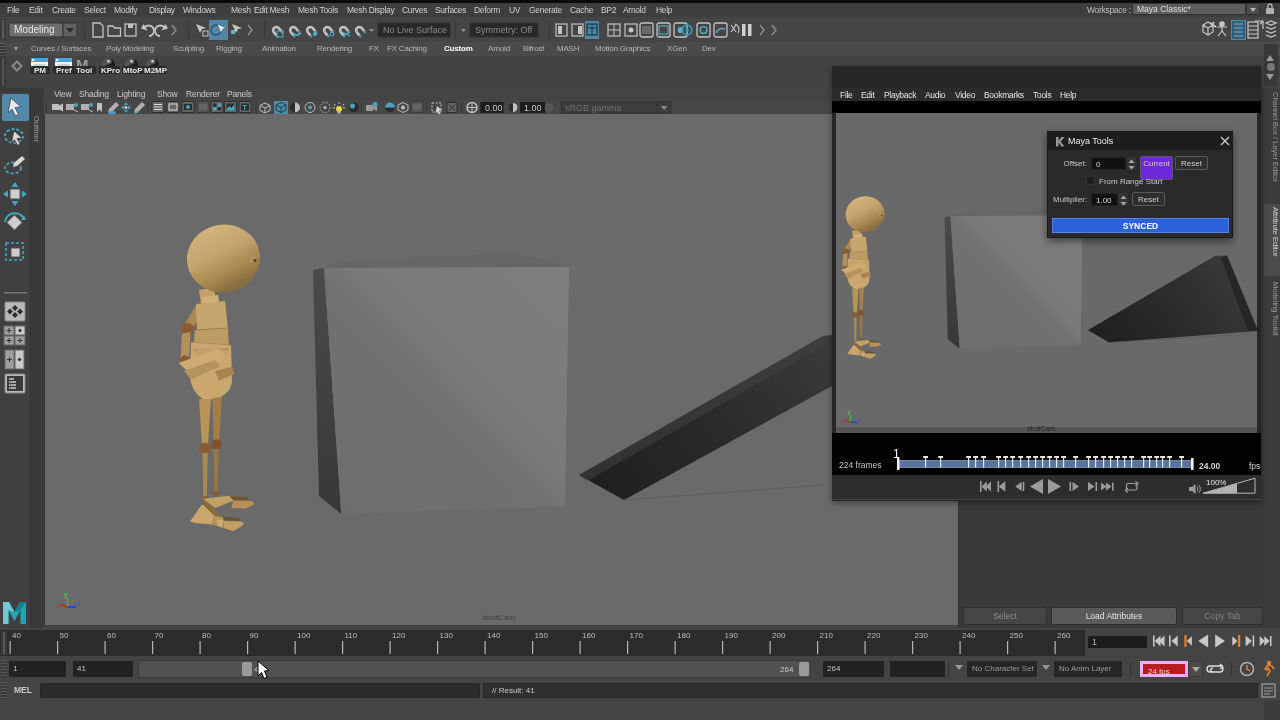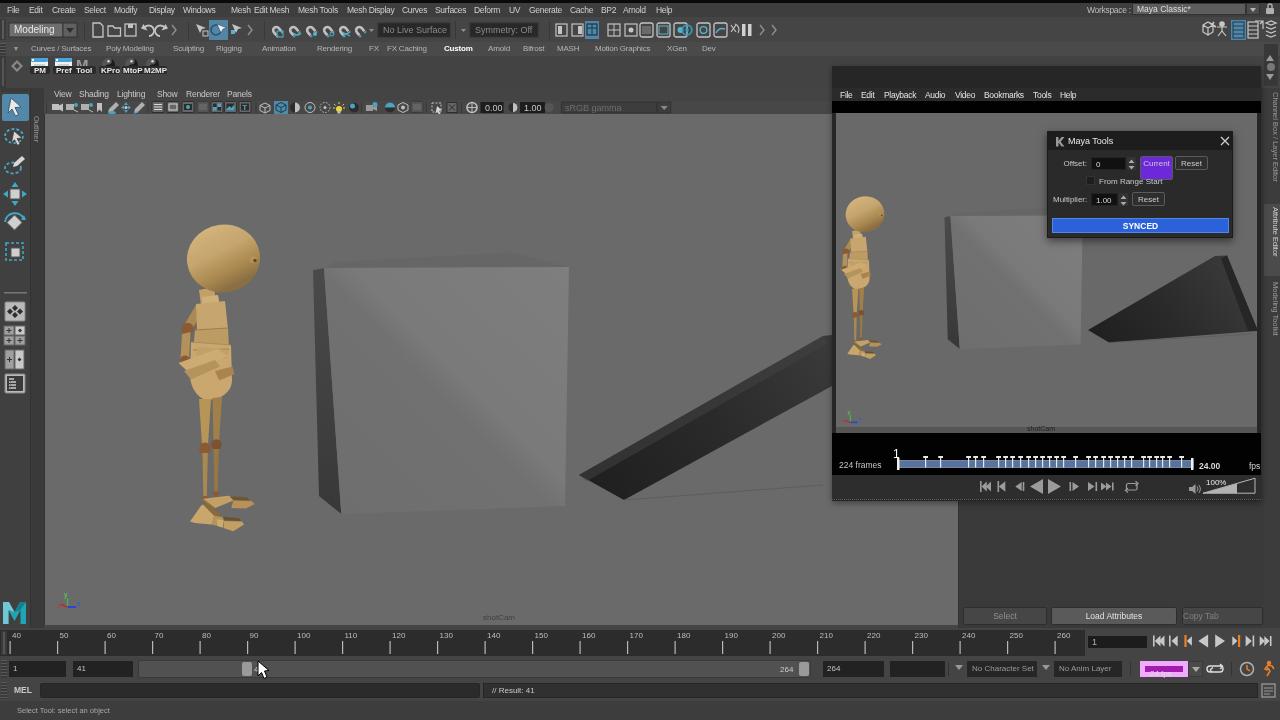--- a/index.html
+++ b/index.html
@@ -570,21 +570,21 @@
  <use href="#gchar"></use>
  <use href="#gaxis"></use>
  <text x="482" y="620" font-size="8" fill="#3f3f3f">shotCam</text>
 </svg>
 </div>
 <div class="abs" style="left:44px;top:625px;width:914px;height:3px;background:#444;"></div>
 
 <div class="abs" id="rightpanel" style="left:958px;top:88px;width:306px;height:540px;background:#3a3a3a;border-left:1px solid #333;">
  <div class="abs" style="left:4px;top:519px;width:84px;height:18px;background:#464646;border:1px solid #2e2e2e;border-radius:2px;color:#909090;font-size:8.5px;text-align:center;line-height:17px;">Select</div>
  <div class="abs" style="left:92px;top:519px;width:126px;height:18px;background:#5a5a5a;border:1px solid #2e2e2e;border-radius:2px;color:#e2e2e2;font-size:8.5px;text-align:center;line-height:17px;">Load Attributes</div>
- <div class="abs" style="left:223px;top:519px;width:81px;height:18px;background:#464646;border:1px solid #2e2e2e;border-radius:2px;color:#808080;font-size:8.5px;line-height:17px;">Copy Tab</div>
+ <div class="abs" style="left:223px;top:519px;width:81px;height:18px;background:#464646;border:1px solid #2e2e2e;border-radius:2px;color:#808080;font-size:8.5px;text-align:center;line-height:17px;">Copy Tab</div>
 </div>
 
 <div class="abs" style="left:1264px;top:44px;width:14px;height:42px;background:#383838;">
  <div class="abs" style="left:2px;top:11px;width:0;height:0;border-left:4.5px solid transparent;border-right:4.5px solid transparent;border-bottom:6px solid #999;"></div>
  <div class="abs" style="left:2.5px;top:19px;width:8px;height:8px;border-radius:50%;background:#777;"></div>
  <div class="abs" style="left:2px;top:30px;width:0;height:0;border-left:4.5px solid transparent;border-right:4.5px solid transparent;border-top:6px solid #999;"></div>
 </div>
 <div class="abs" id="rightstrip" style="left:1264px;top:88px;width:16px;height:632px;background:#3c3c3c;">
  <div class="abs" style="left:0;top:2px;width:16px;height:112px;color:#9a9a9a;font-size:7.5px;writing-mode:vertical-rl;padding-top:2px;">Channel Box / Layer Editor</div>
  <div class="abs" style="left:0;top:116px;width:16px;height:72px;background:#4b4b4b;color:#d0d0d0;font-size:7.5px;writing-mode:vertical-rl;padding-top:3px;">Attribute Editor</div>
@@ -676,21 +676,21 @@
  <div class="abs" style="left:780px;top:7px;color:#ccc;font-size:8px;">264</div>
  <div class="abs" style="left:799px;top:4px;width:10px;height:14px;background:#9a9a9a;border-radius:2px;"></div>
  <div class="abs" style="left:823px;top:3px;width:61px;height:16px;background:#222;color:#c0c0c0;font-size:8px;padding:3px 0 0 4px;">264</div>
  <div class="abs" style="left:890px;top:3px;width:55px;height:16px;background:#222;"></div>
  <div class="abs" style="left:948px;top:4px;width:1px;height:14px;background:#333;"></div>
  <div class="abs" style="left:955px;top:7px;width:0;height:0;border-left:4px solid transparent;border-right:4px solid transparent;border-top:5px solid #999;"></div>
  <div class="abs" style="left:967px;top:3px;width:70px;height:16px;background:#262626;color:#9a9a9a;font-size:8px;padding:3px 0 0 5px;">No Character Set</div>
  <div class="abs" style="left:1042px;top:7px;width:0;height:0;border-left:4px solid transparent;border-right:4px solid transparent;border-top:5px solid #999;"></div>
  <div class="abs" style="left:1054px;top:3px;width:68px;height:16px;background:#262626;color:#9a9a9a;font-size:8px;padding:3px 0 0 5px;">No Anim Layer</div>
  <div class="abs" style="left:1130px;top:4px;width:1px;height:14px;background:#333;"></div>
- <div class="abs" style="left:1140px;top:3px;width:48px;height:16px;background:#a21caf;border:5px solid #f0abfc;color:#ddd;font-size:8px;padding:3px 0 0 5px;">24 fps</div>
+ <div class="abs" style="left:1140px;top:3px;width:48px;height:16px;background:#b91c1c;border:3px solid #f0abfc;color:#ddd;font-size:8px;padding:3px 0 0 5px;">24 fps</div>
  <div class="abs" style="left:1188px;top:3px;width:15px;height:16px;background:#4a4a4a;border:1px solid #3a3a3a;">
         <div style="margin:5px 0 0 3px;width:0;height:0;border-left:4px solid transparent;border-right:4px solid transparent;border-top:5px solid #aaa;"></div>
       </div>
  <svg width="80" height="22" style="position:absolute;left:1205px;top:0">
   <path d="M5,8 h10 a3,3 0 0 1 0,6 h-10 a3,3 0 0 1 0,-6 m10,-2 l3,2.5 m-3,2.5 l3,-2.5 m-10,6 l-3,-2.5 m3,-2.5 l-3,2.5" stroke="#ddd" stroke-width="1.4" fill="none"></path>
   <rect x="26" y="4" width="1" height="14" fill="#333"></rect>
   <circle cx="42" cy="11" r="6.5" fill="none" stroke="#b0b0b0" stroke-width="1.5"></circle>
   <path d="M42,7 v4 l3,2" stroke="#e8802a" stroke-width="1.5" fill="none"></path>
   <circle cx="64" cy="5" r="2.2" fill="#e8802a"></circle>
   <path d="M63,7 l-3,4 l2,1 l1,-2 l2,3 l-3,5 m1,-11 l4,1 l2,3" stroke="#e8802a" stroke-width="1.6" fill="none"></path>
@@ -699,23 +699,20 @@
 <div class="abs" id="melrow" style="left:0;top:680px;width:1280px;height:21px;background:#444;">
  <div class="abs" style="left:1px;top:2px;width:6px;height:17px;background-image:repeating-linear-gradient(to bottom,#5a5a5a 0 1px,#3a3a3a 1px 3px);"></div>
  <div class="abs" style="left:14px;top:5px;color:#c8c8c8;font-size:8.5px;font-weight:bold;">MEL</div>
  <div class="abs" style="left:40px;top:3px;width:440px;height:15px;background:#2b2b2b;border:1px solid #262626;border-radius:2px;"></div>
  <div class="abs" style="left:483px;top:3px;width:775px;height:15px;background:#303030;border:1px solid #262626;"></div>
  <div class="abs" style="left:492px;top:6px;color:#c8c8c8;font-size:8px;">// Result: 41</div>
  <svg width="20" height="21" style="position:absolute;left:1260px;top:0">
         <rect x="2" y="4" width="13" height="13" fill="none" stroke="#999" stroke-width="1.3"></rect>
         <path d="M4,8 h9 M4,11 h9 M4,14 h6" stroke="#999"></path>
       </svg>
-</div>
-<div class="abs" id="helprow" style="left:0;top:701px;width:1280px;height:19px;background:#3d3d3d;">
- <div class="abs" style="left:17px;top:5px;font-size:7.5px;color:#a8a8a8;">Select Tool: select an object</div>
 </div>
 
 <div class="abs" id="player" style="left:832px;top:66px;width:429px;height:435px;background:#262626;box-shadow:0 2px 6px rgba(0,0,0,0.4);">
 
 
  <div class="abs" style="left:0;top:22px;width:429px;height:13px;background:#2b2b2b;font-size:8.5px;letter-spacing:-0.3px;color:#e4e4e4;">
   <div class="abs" style="left:8px;top:2px;">File</div>
   <div class="abs" style="left:29px;top:2px;">Edit</div>
   <div class="abs" style="left:52px;top:2px;">Playback</div>
   <div class="abs" style="left:93px;top:2px;">Audio</div>

